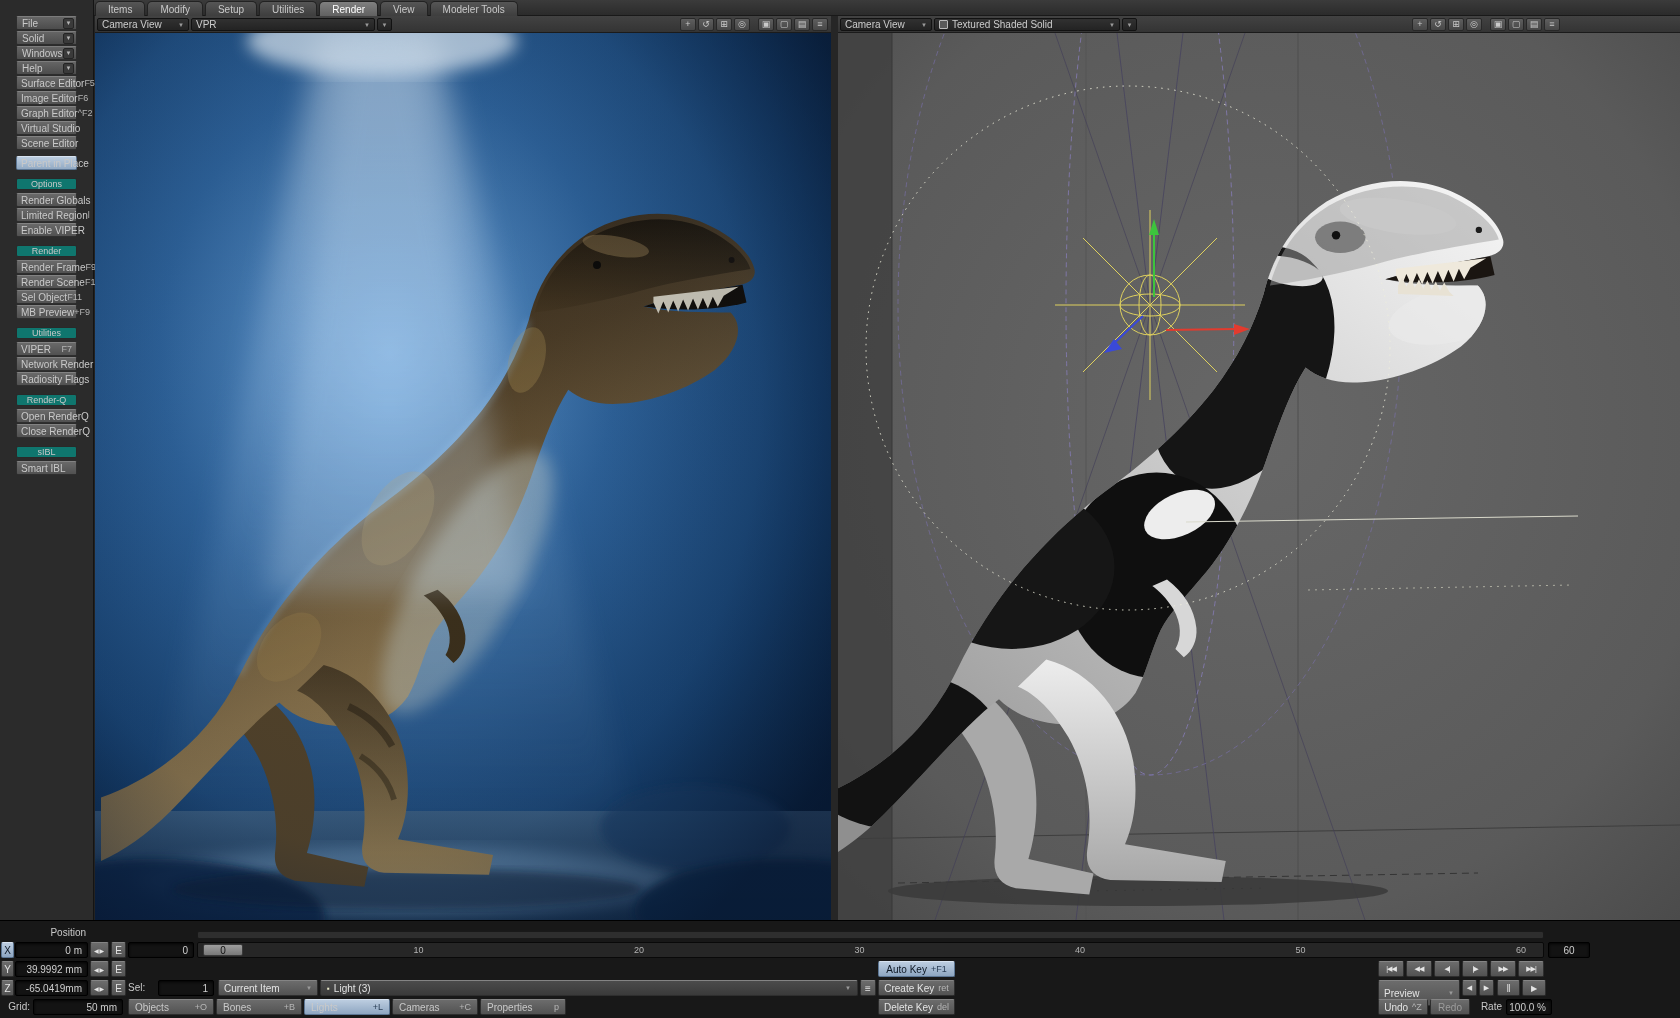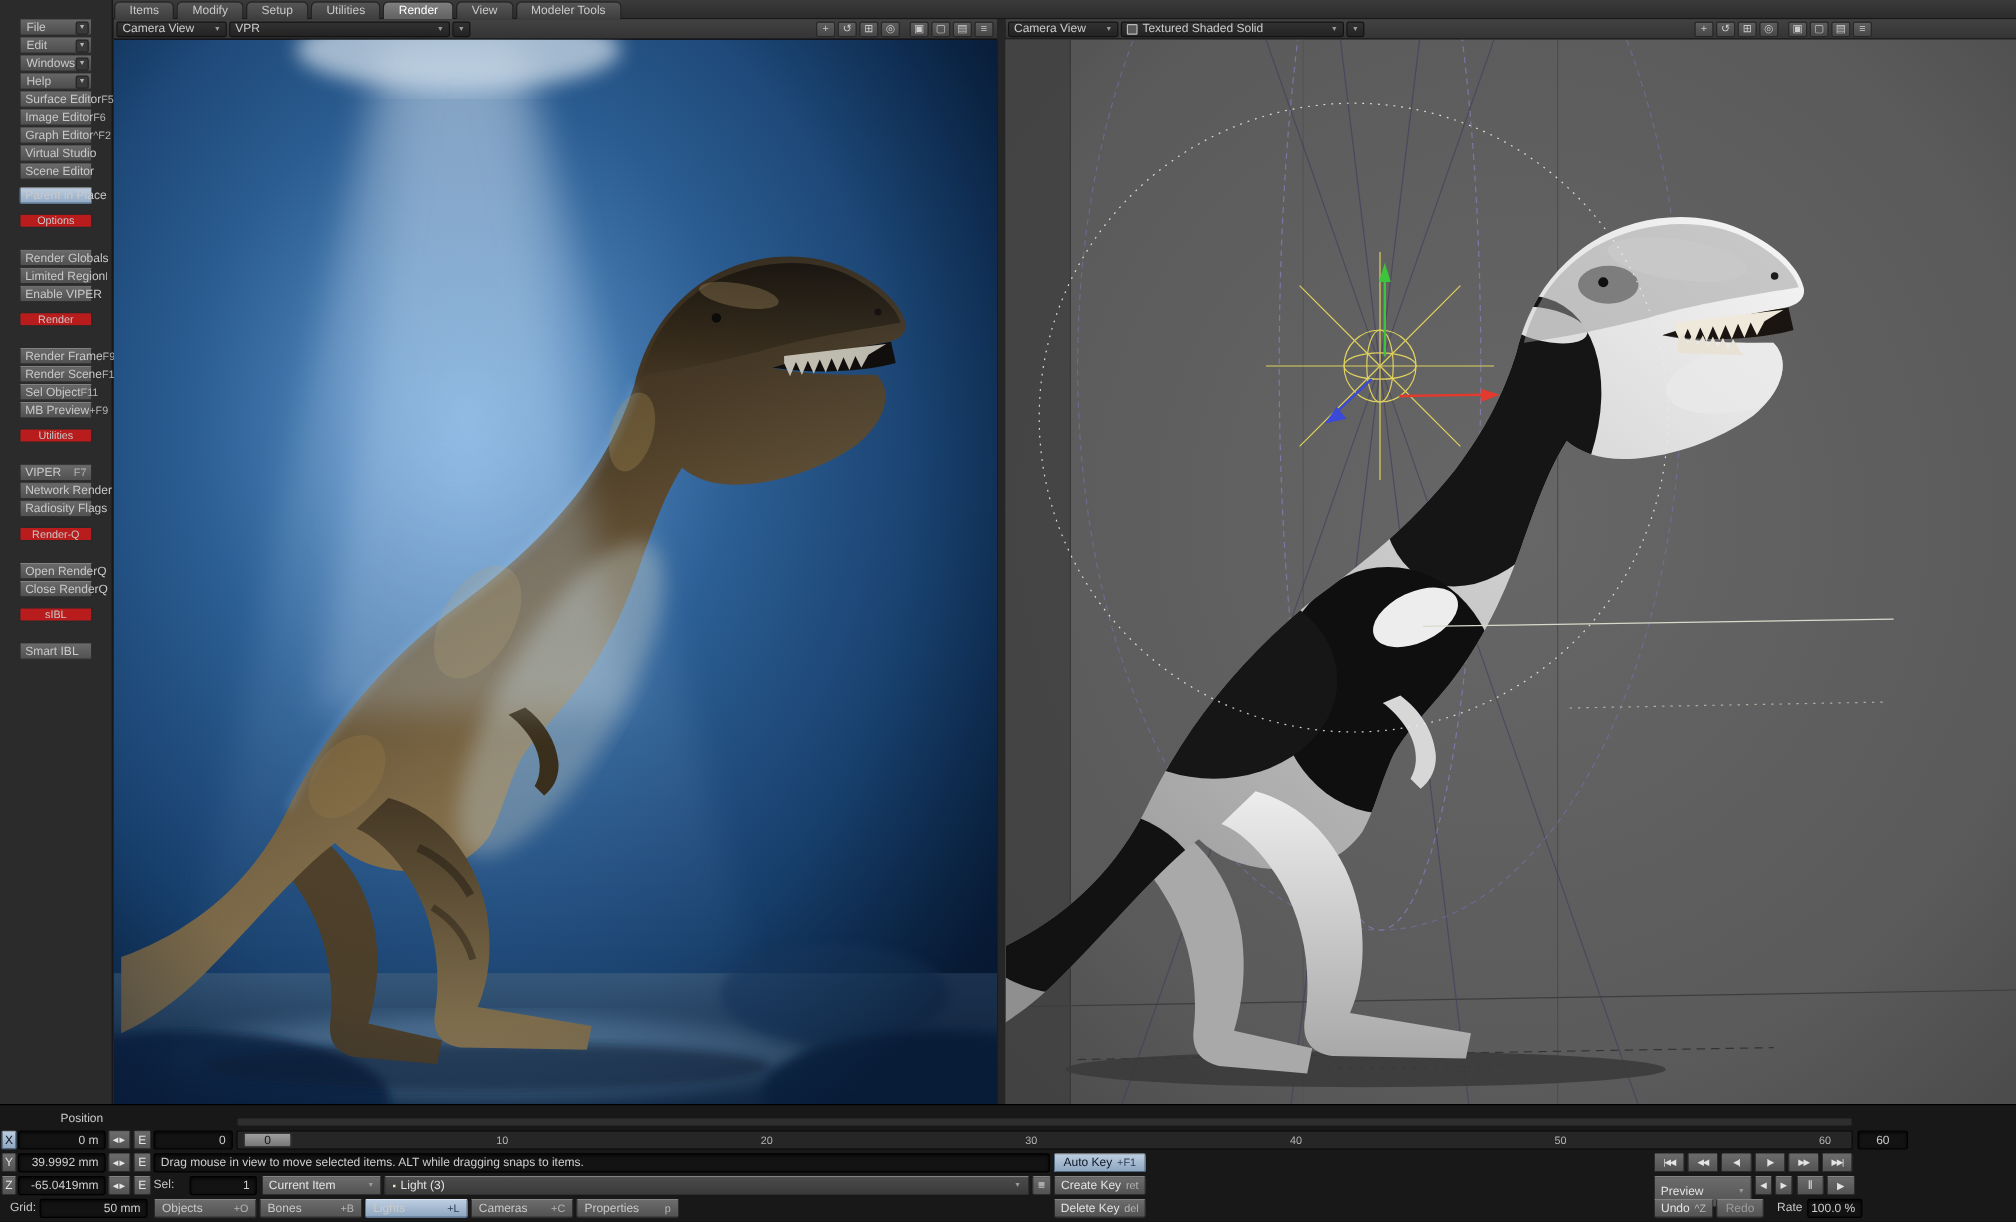--- a/index.html
+++ b/index.html
@@ -18,21 +18,21 @@
   .leftcol{position:absolute;left:0;top:0;width:94px;height:920px;background:#2b2b2b;border-right:1px solid #141414;padding:16px}
   .mbtn{height:14px;margin-bottom:1px;background:linear-gradient(#656565,#4c4c4c);border:1px solid #2d2d2d;border-top-color:#7c7c7c;
         border-radius:2px;display:flex;align-items:center;justify-content:space-between;padding:0 2px 0 5px;color:#e2e2e2}
   .mbtn .marr{width:11px;height:11px;background:#3a3a3a;border:1px solid #242424;border-radius:2px;font-size:6px;color:#b5b5b5;
         display:flex;align-items:center;justify-content:center}
   .sbtn{height:14px;margin:1px 0;background:linear-gradient(#696969,#515151);border:1px solid #2f2f2f;border-top-color:#828282;
         border-radius:2px;display:flex;align-items:center;justify-content:space-between;padding:0 4px;color:#e6e6e6;white-space:nowrap}
   .sbtn .key{color:#b4b4b4;font-size:9px}
   .sbtn.blue{background:linear-gradient(#bccde0,#92aac4);color:#0d1826;border-color:#5c7694;border-top-color:#d6e2f0}
   .sbtn.pip{margin-top:6px}
-  .shdr{height:12px;margin:8px 0 18px;background:#b91c1c;border:1px solid #292929;border-radius:2px;color:#c8c8c8;
+  .shdr{height:12px;margin:8px 0 3px;background:#0f766e;border:1px solid #292929;border-radius:2px;color:#c8c8c8;
         display:flex;align-items:center;justify-content:center;font-size:9px}
 
   
   .vpbar{position:absolute;top:16px;height:17px;background:linear-gradient(#424242,#343434);border-bottom:1px solid #1b1b1b}
   .vpbar-left{left:95px;width:736px}
   .vpbar-right{left:838px;width:842px}
   .abs2{position:absolute;top:2px}
   .dd{height:13px;background:linear-gradient(#313131,#232323);border:1px solid #121212;border-radius:2px;color:#cccccc;
       display:flex;align-items:center;gap:4px;padding:0 4px;white-space:nowrap}
   .dd .arr{margin-left:auto;font-size:6px;color:#9a9a9a}
@@ -105,21 +105,21 @@
       </div>
   </div>
 
   <div class="leftcol">
     <div id="menu-dd">
         <div class="mbtn">
           <span class="lbl">File</span>
           <span class="marr">▼</span>
         </div>
         <div class="mbtn">
-          <span class="lbl">Edit</span>
+          <span class="lbl">Solid</span>
           <span class="marr">▼</span>
         </div>
         <div class="mbtn">
           <span class="lbl">Windows</span>
           <span class="marr">▼</span>
         </div>
         <div class="mbtn">
           <span class="lbl">Help</span>
           <span class="marr">▼</span>
         </div>
@@ -447,21 +447,20 @@
           <span class="tick" style="left: 98.3607%;">60</span>
         </div>
       <div class="val abs" style="left:1548px;width:42px;justify-content:center">60</div>
     </div>
 
     <div class="brow" style="top:40px">
       <div class="btn abs" style="left:1px;width:13px">Y</div>
       <div class="val abs" style="left:15px;width:73px">39.9992 mm</div>
       <div class="btn abs nudge" style="left:90px;width:19px">◀▶</div>
       <div class="btn abs" style="left:111px;width:15px">E</div>
-      <div class="val abs status" style="left:128px;width:747px">Drag mouse in view to move selected items. ALT while dragging snaps to items.</div>
       <div class="btn abs blue" style="left:878px;width:77px">
         <span>Auto Key</span>
         <span class="key">+F1</span>
       </div>
       <div class="hflex abs" id="transport" style="left:1378px">
           <div class="btn tbtn">|◀◀</div>
           <div class="btn tbtn">◀◀</div>
           <div class="btn tbtn">◀|</div>
           <div class="btn tbtn">|▶</div>
           <div class="btn tbtn">▶▶</div>

